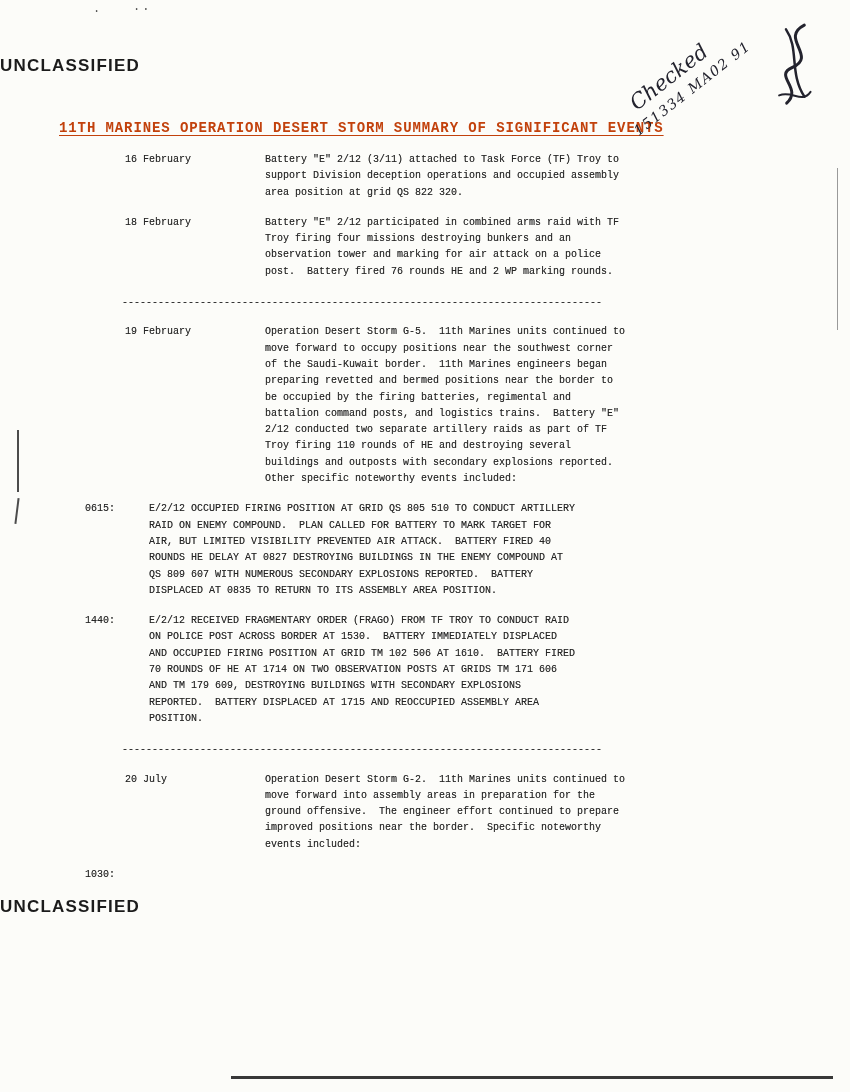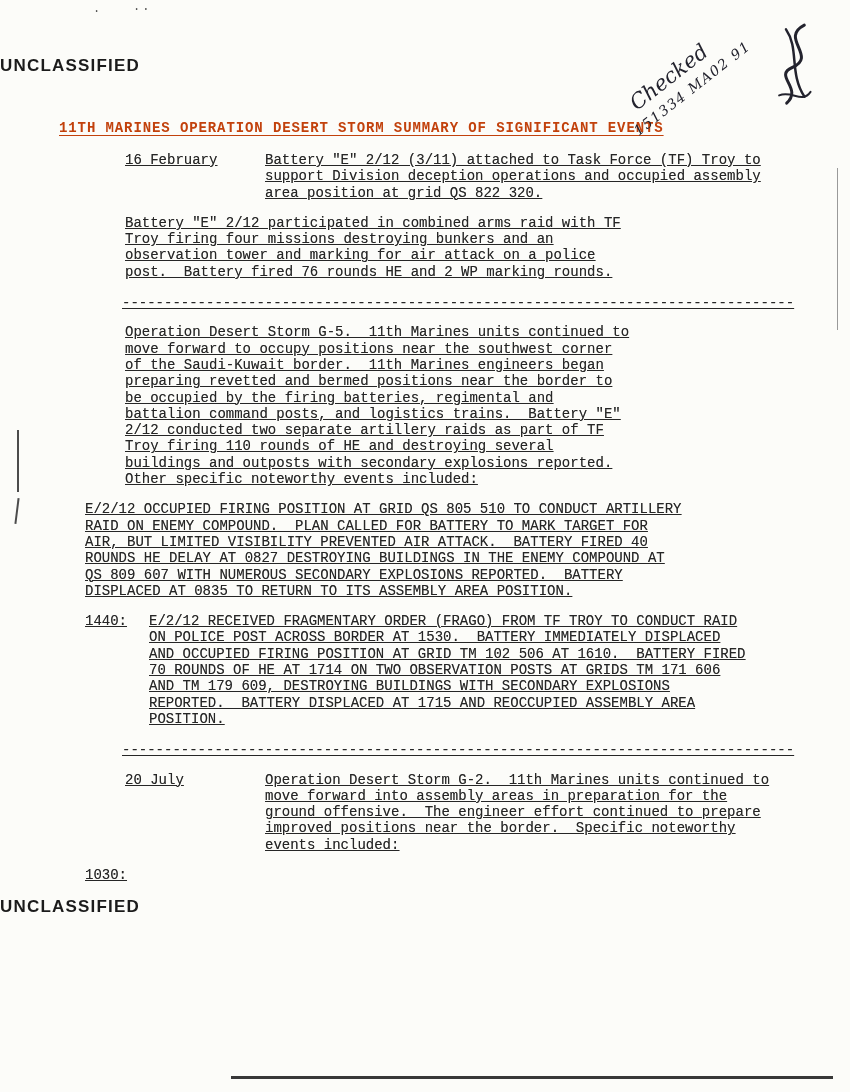--- a/index.html
+++ b/index.html
@@ -27,24 +27,23 @@
     font-size:14px;
     font-weight:bold;
     letter-spacing:0.9px;
     text-decoration:underline;
     text-underline-offset:3px;
     white-space:nowrap;
     color:#c2410c;
   }
   .entries {
     padding-left:85px;
-    font-size:14px;
+    font-size:10px;
     line-height:16.3px;
     text-shadow:0 0 0.4px rgba(20,20,20,0.45);
-    text-decoration:underline;
   }
   .entry { display:flex; margin-bottom:14px; }
   .entry.date { margin-left:40px; }
   .entry.date .label { width:140px; flex:none; }
   .entry.time .label { width:64px; flex:none; }
   .entry .body { white-space:pre-wrap; }
   .sep { margin:15px 0 13px 37px; white-space:nowrap; }
 
   
   .handwriting { position:absolute; top:14px; right:22px; width:220px; height:150px; }
@@ -94,39 +93,42 @@
   <div class="doc-title">11TH MARINES OPERATION DESERT STORM SUMMARY OF SIGNIFICANT EVENTS</div>
 
   <div class="entries" id="entries">
       <div class="entry date">
         <span class="label">16 February</span>
         <div class="body">Battery "E" 2/12 (3/11) attached to Task Force (TF) Troy to
 support Division deception operations and occupied assembly
 area position at grid QS 822 320.</div>
       </div>
       <div class="entry date">
+        <span class="label">18 February</span>
         <div class="body">Battery "E" 2/12 participated in combined arms raid with TF
 Troy firing four missions destroying bunkers and an
 observation tower and marking for air attack on a police
 post.  Battery fired 76 rounds HE and 2 WP marking rounds.</div>
       </div>
       <div class="sep">--------------------------------------------------------------------------------</div>
       <div class="entry date">
+        <span class="label">19 February</span>
         <div class="body">Operation Desert Storm G-5.  11th Marines units continued to
 move forward to occupy positions near the southwest corner
 of the Saudi-Kuwait border.  11th Marines engineers began
 preparing revetted and bermed positions near the border to
 be occupied by the firing batteries, regimental and
 battalion command posts, and logistics trains.  Battery "E"
 2/12 conducted two separate artillery raids as part of TF
 Troy firing 110 rounds of HE and destroying several
 buildings and outposts with secondary explosions reported.
 Other specific noteworthy events included:</div>
       </div>
       <div class="entry time">
+        <span class="label">0615:</span>
         <div class="body">E/2/12 OCCUPIED FIRING POSITION AT GRID QS 805 510 TO CONDUCT ARTILLERY
 RAID ON ENEMY COMPOUND.  PLAN CALLED FOR BATTERY TO MARK TARGET FOR
 AIR, BUT LIMITED VISIBILITY PREVENTED AIR ATTACK.  BATTERY FIRED 40
 ROUNDS HE DELAY AT 0827 DESTROYING BUILDINGS IN THE ENEMY COMPOUND AT
 QS 809 607 WITH NUMEROUS SECONDARY EXPLOSIONS REPORTED.  BATTERY
 DISPLACED AT 0835 TO RETURN TO ITS ASSEMBLY AREA POSITION.</div>
       </div>
       <div class="entry time">
         <span class="label">1440:</span>
         <div class="body">E/2/12 RECEIVED FRAGMENTARY ORDER (FRAGO) FROM TF TROY TO CONDUCT RAID

